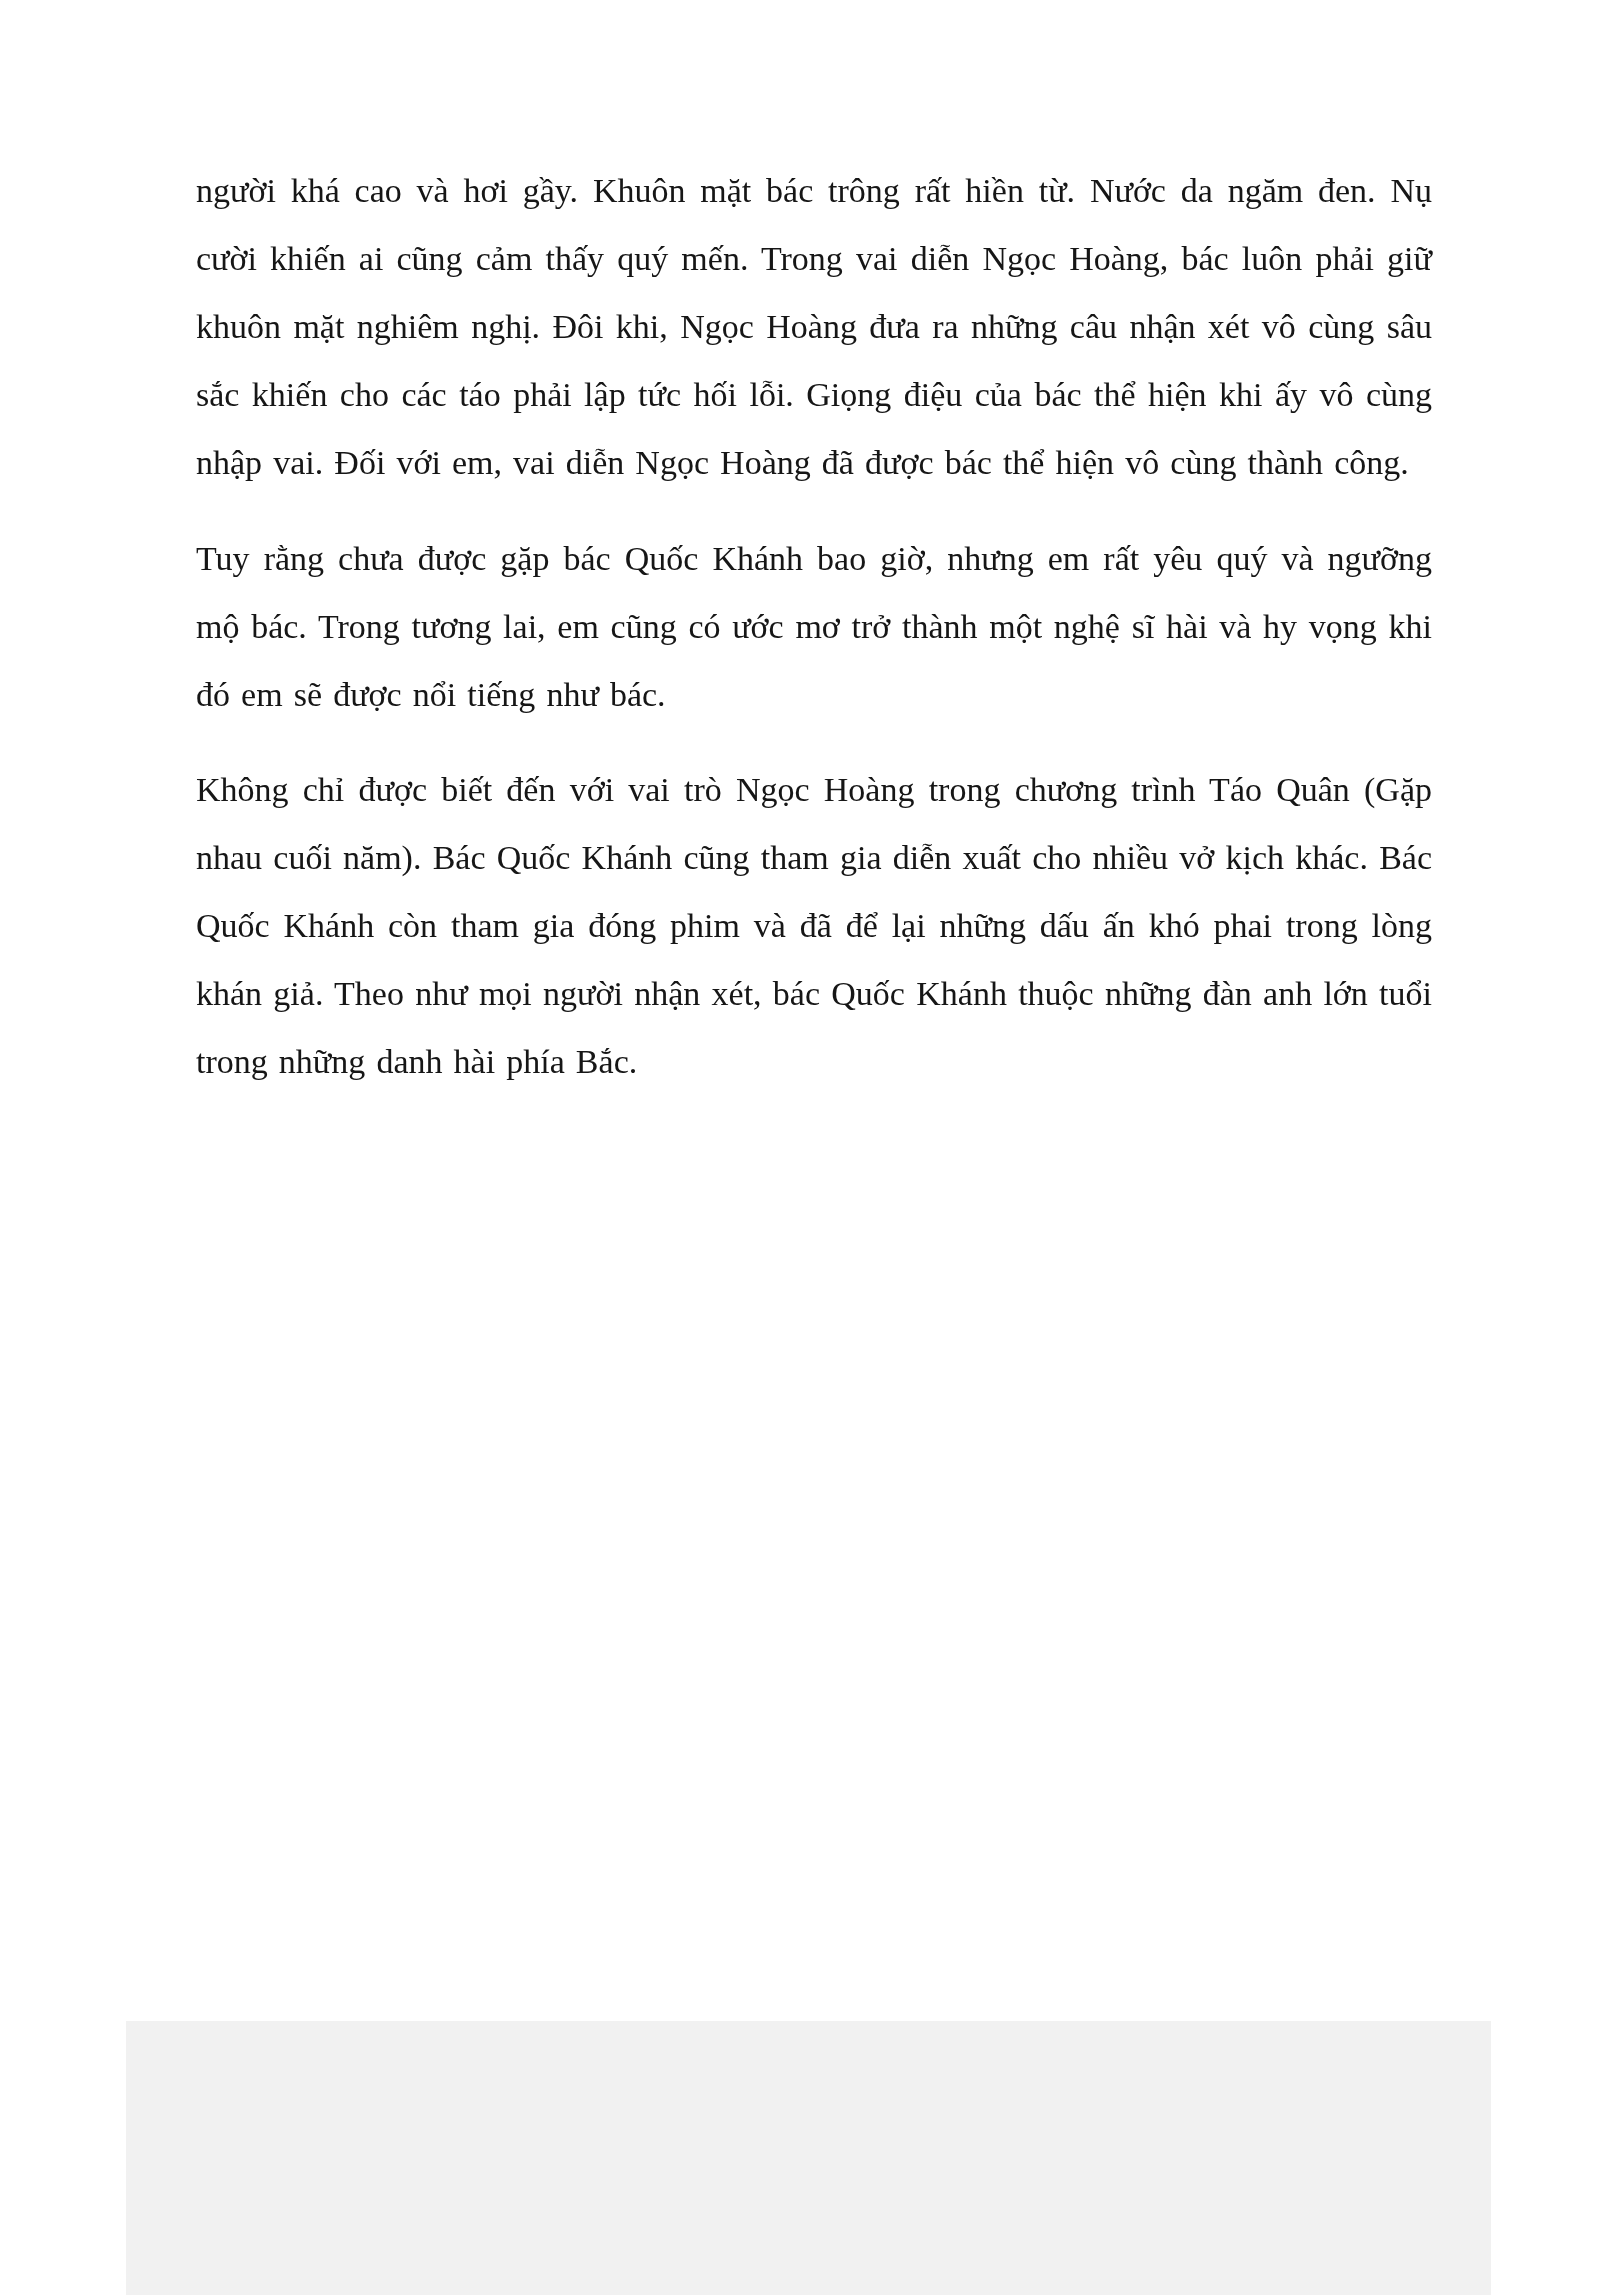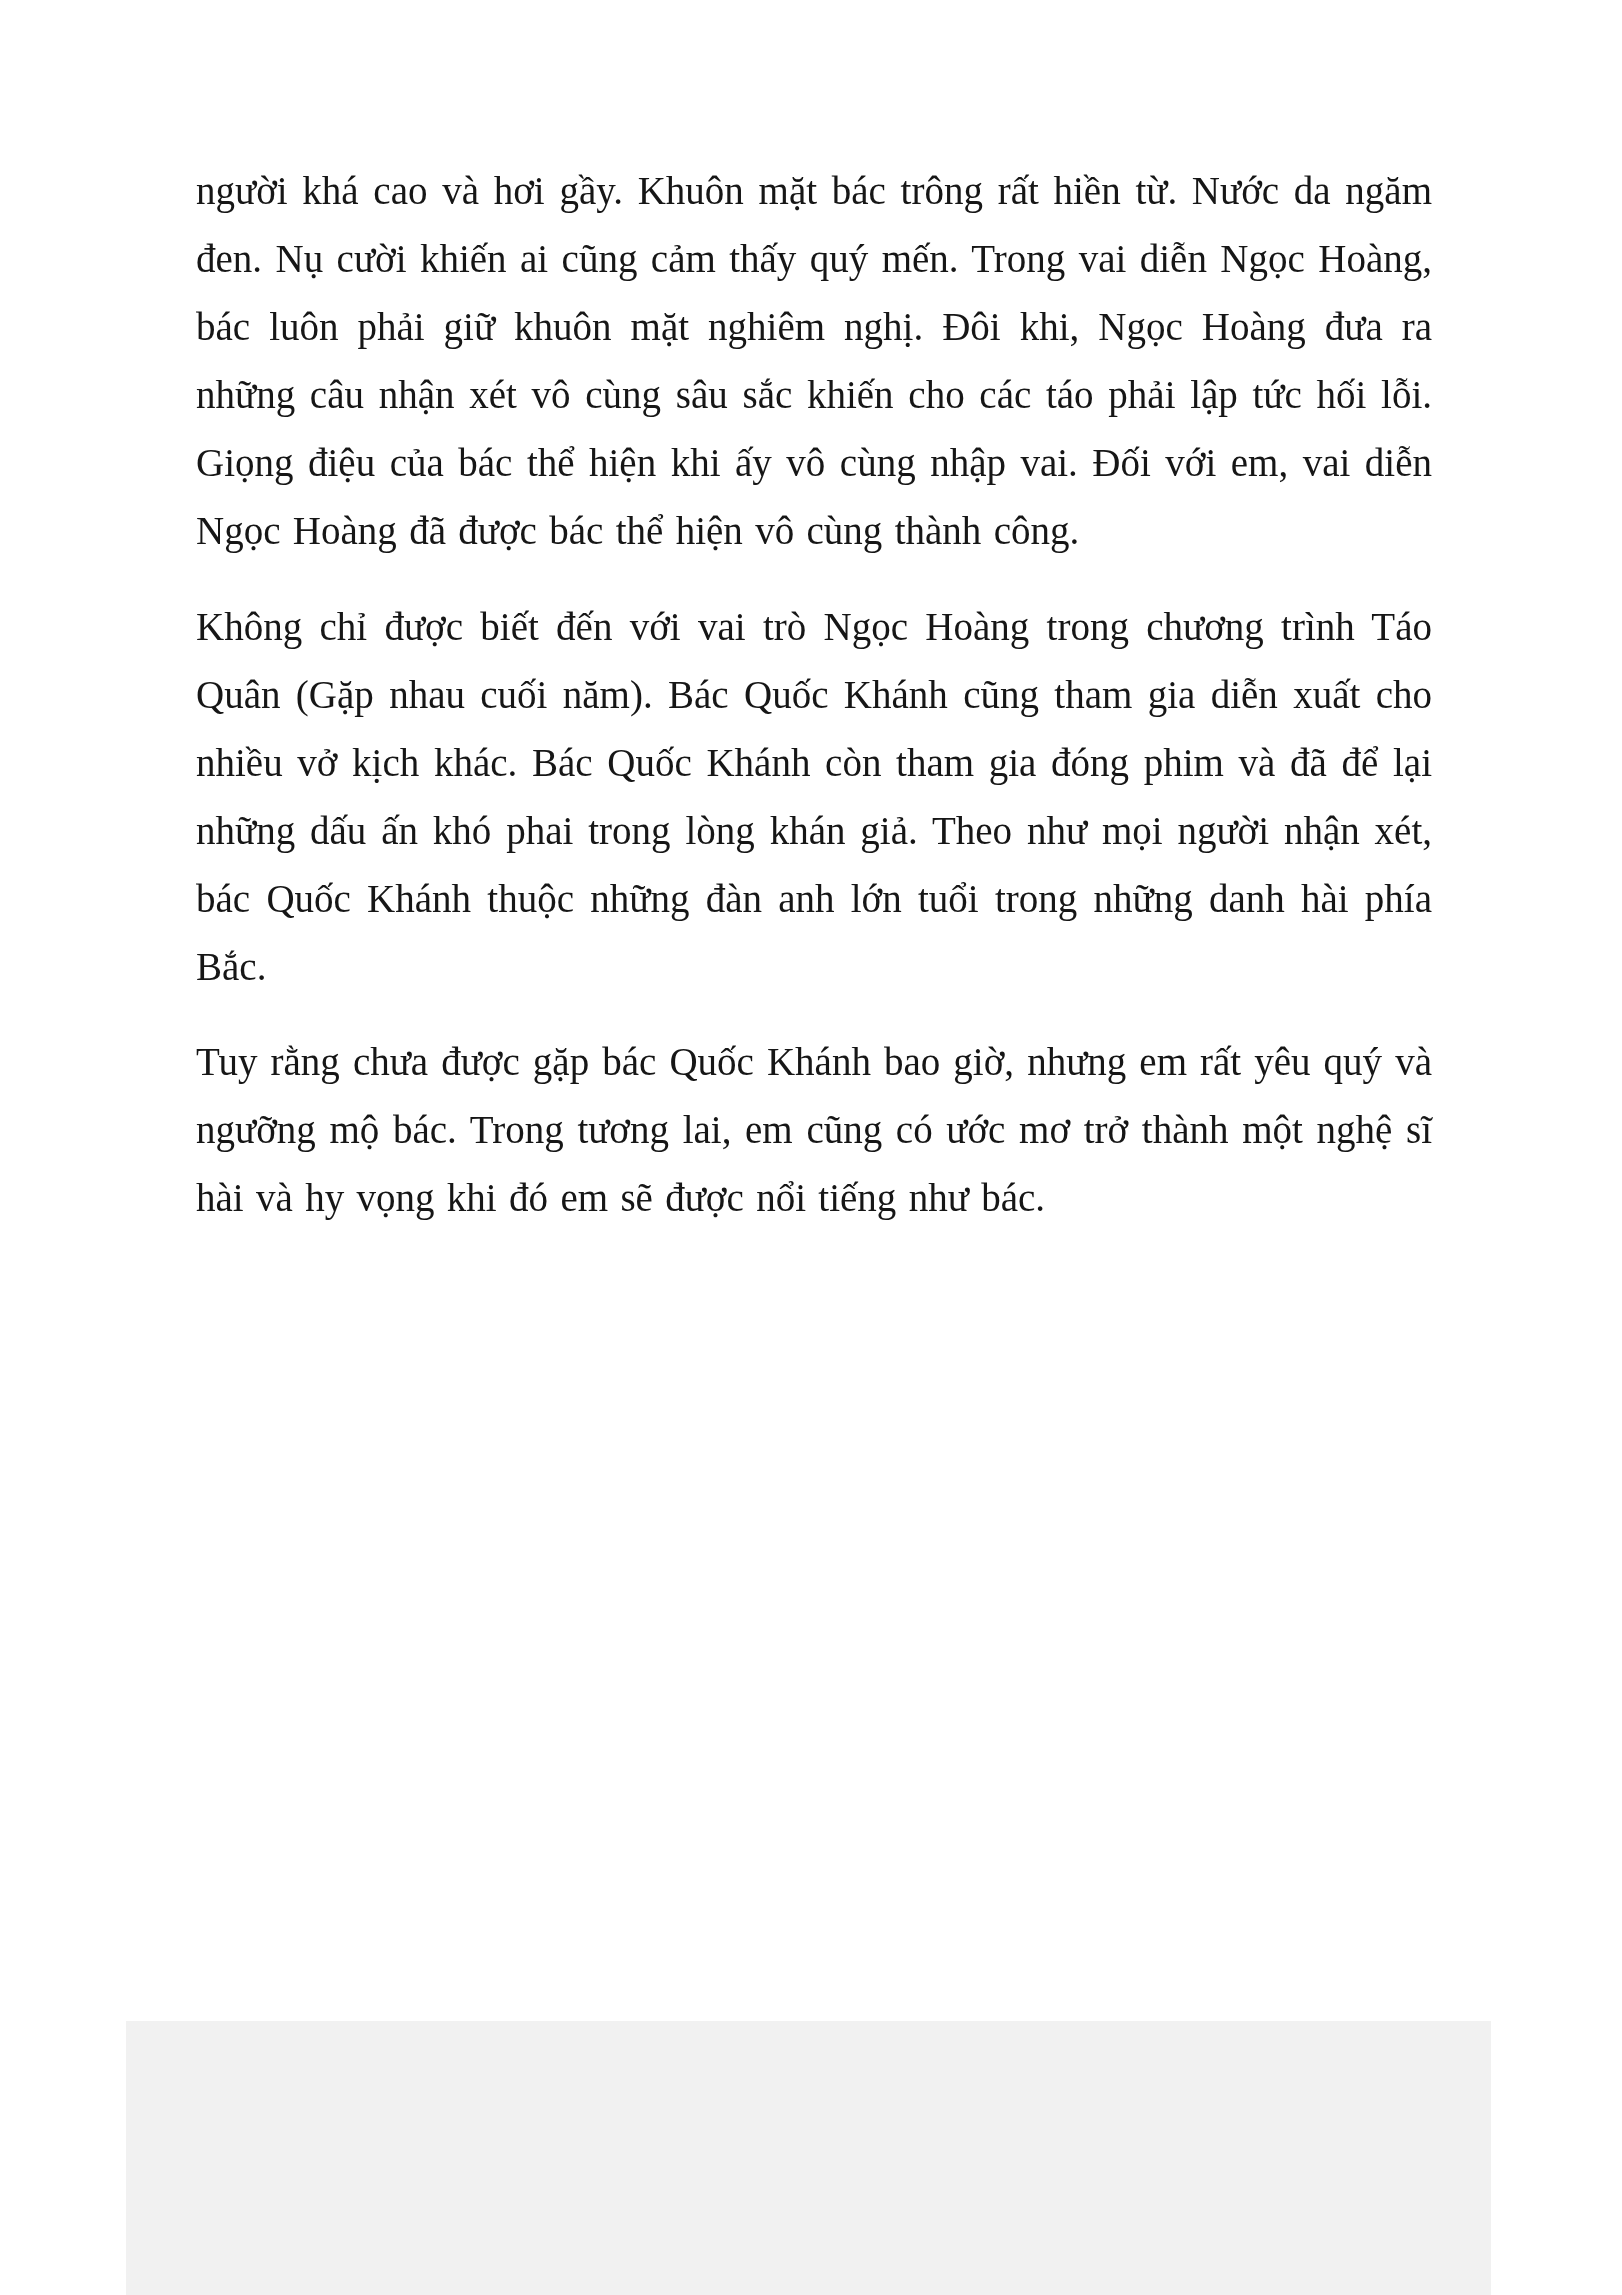--- a/index.html
+++ b/index.html
@@ -17,39 +17,39 @@
   }
   .content {
     position: absolute;
     top: 157px;
     left: 196px;
     right: 190px;
     color: #161616;
   }
   .content p {
     margin: 0 0 27.5px 0;
-    font-size: 39px;
+    font-size: 34px;
     line-height: 68px;
     text-align: justify;
     text-justify: inter-word;
     word-spacing: 2.6px;
   }
   .bottom-gray-region {
     position: absolute;
     left: 126px;
     top: 2021px;
     width: 1365px;
     height: 274px;
     background: #f1f1f1;
   }
 </style>
 </head>
 <body>
 
 <div class="page">
   <div class="content">
     <p>người khá cao và hơi gầy. Khuôn mặt bác trông rất hiền từ. Nước da ngăm đen. Nụ cười khiến ai cũng cảm thấy quý mến. Trong vai diễn Ngọc Hoàng, bác luôn phải giữ khuôn mặt nghiêm nghị. Đôi khi, Ngọc Hoàng đưa ra những câu nhận xét vô cùng sâu sắc khiến cho các táo phải lập tức hối lỗi. Giọng điệu của bác thể hiện khi ấy vô cùng nhập vai. Đối với em, vai diễn Ngọc Hoàng đã được bác thể hiện vô cùng thành công.</p>
+    <p>Tuy rằng chưa được gặp bác Quốc Khánh bao giờ, nhưng em rất yêu quý và ngưỡng mộ bác. Trong tương lai, em cũng có ước mơ trở thành một nghệ sĩ hài và hy vọng khi đó em sẽ được nổi tiếng như bác.</p>
     <p>Không chỉ được biết đến với vai trò Ngọc Hoàng trong chương trình Táo Quân (Gặp nhau cuối năm). Bác Quốc Khánh cũng tham gia diễn xuất cho nhiều vở kịch khác. Bác Quốc Khánh còn tham gia đóng phim và đã để lại những dấu ấn khó phai trong lòng khán giả. Theo như mọi người nhận xét, bác Quốc Khánh thuộc những đàn anh lớn tuổi trong những danh hài phía Bắc.</p>
-    <p>Tuy rằng chưa được gặp bác Quốc Khánh bao giờ, nhưng em rất yêu quý và ngưỡng mộ bác. Trong tương lai, em cũng có ước mơ trở thành một nghệ sĩ hài và hy vọng khi đó em sẽ được nổi tiếng như bác.</p>
   </div>
   <div class="bottom-gray-region"></div>
 </div>
 
 
 </body></html>

